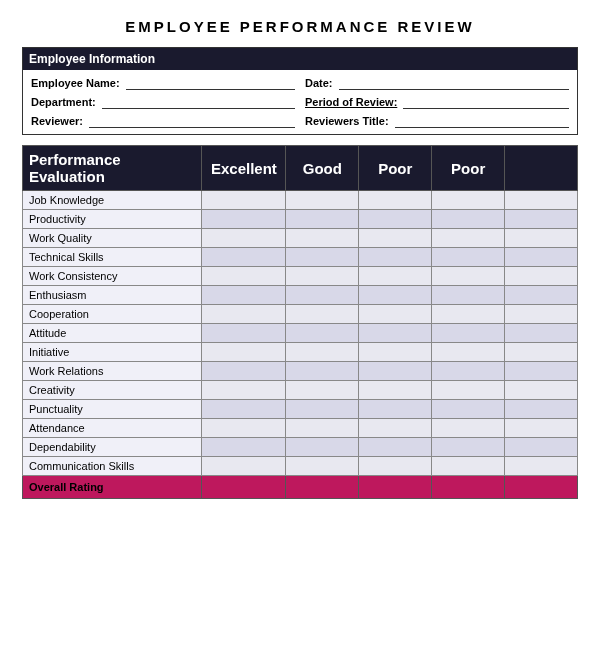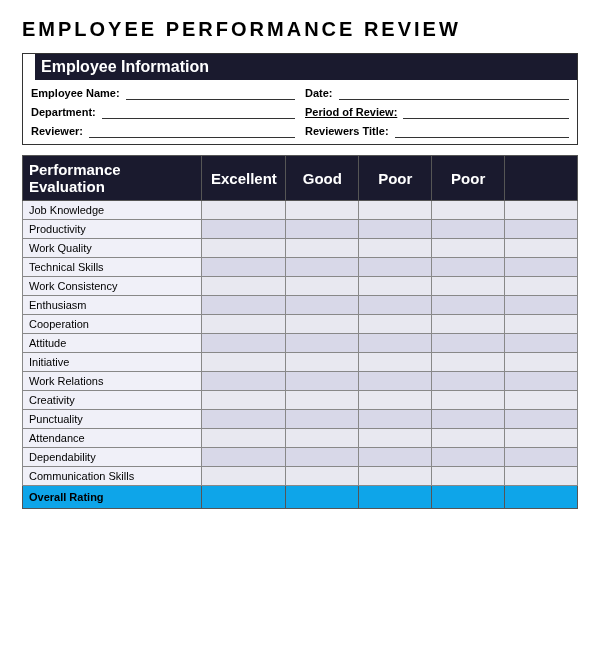--- a/index.html
+++ b/index.html
@@ -11,40 +11,39 @@
     body {
       font-family: Arial, sans-serif;
       background: #fff;
       width: 600px;
       min-height: 670px;
       padding: 18px 22px;
       font-size: 12px;
     }
 
     .page-title {
-      text-align: left;
-      font-size: 20px;
+      text-align: center;
+      font-size: 15px;
       font-weight: bold;
       letter-spacing: 3px;
       margin-bottom: 12px;
       text-transform: uppercase;
     }
 
     .employee-info {
       border: 1px solid #333;
       margin-bottom: 10px;
     }
 
     .info-header {
       background: #1a1a2e;
       color: #fff;
       font-weight: bold;
       padding: 4px 6px;
-      font-size: 16px;
-      margin-left: 12px;
+      font-size: 12px;
     }
 
     .info-fields {
       display: grid;
       grid-template-columns: 1fr 1fr;
       padding: 6px 8px;
       gap: 4px 10px;
     }
 
     .info-row {
@@ -114,21 +113,21 @@
       padding-left: 6px;
       width: 160px;
     }
 
     .eval-table tbody td.check-cell {
       width: 65px;
       text-align: center;
     }
 
     .eval-table tfoot tr {
-      background: #0ea5e9;
+      background: #be185d;
       margin-left: 32px;
     }
 
     .eval-table tfoot td {
       border: 1px solid #555;
       padding: 5px 6px;
       font-weight: bold;
       font-size: 11px;
     }
   </style>

